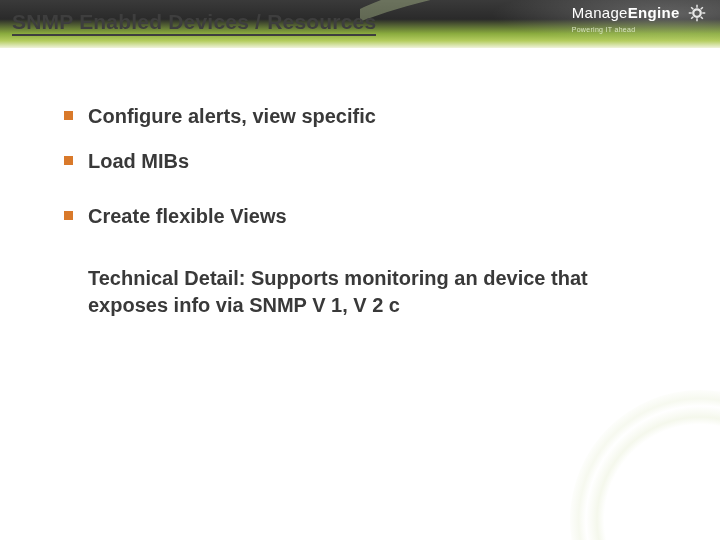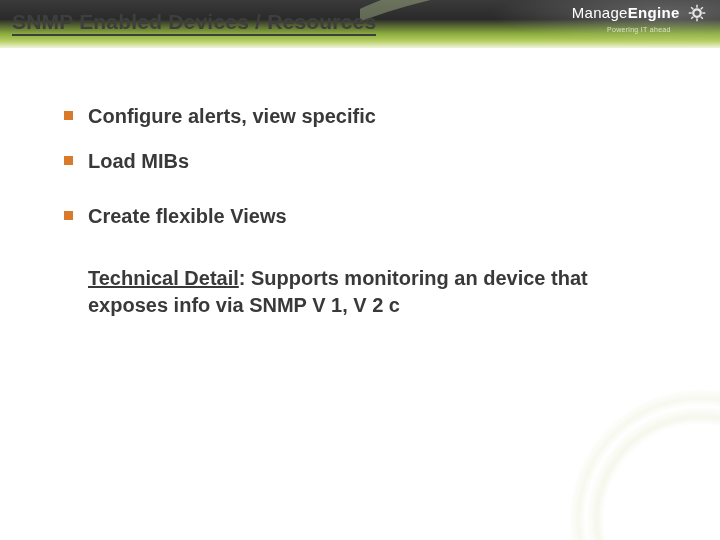--- a/index.html
+++ b/index.html
@@ -70,21 +70,21 @@
     letter-spacing: 0.2px;
   }
   .slide-title .underline {
     border-bottom: 2px solid #3e3e3e;
     padding-bottom: 1px;
   }
   .logo-block {
     position: absolute;
     top: 4px;
     right: 14px;
-    text-align: center;
+    text-align: left;
     color: #ffffff;
     line-height: 1;
   }
   .logo-main {
     font-size: 15px;
     font-weight: normal;
     letter-spacing: 0.3px;
   }
   .logo-main .bold {
     font-weight: bold;
@@ -134,21 +134,20 @@
   }
   .tech-detail {
     margin-top: 36px;
     margin-left: 24px;
     font-size: 20px;
     font-weight: bold;
     color: #393939;
     line-height: 1.35;
   }
   .tech-detail .label {
-    text-decoration: underline;
   }
   .corner-arc {
     position: absolute;
     bottom: -110px;
     right: -110px;
     width: 260px;
     height: 260px;
     border-radius: 50%;
     background: radial-gradient(circle at center,
       rgba(255,255,255,0) 52%,

